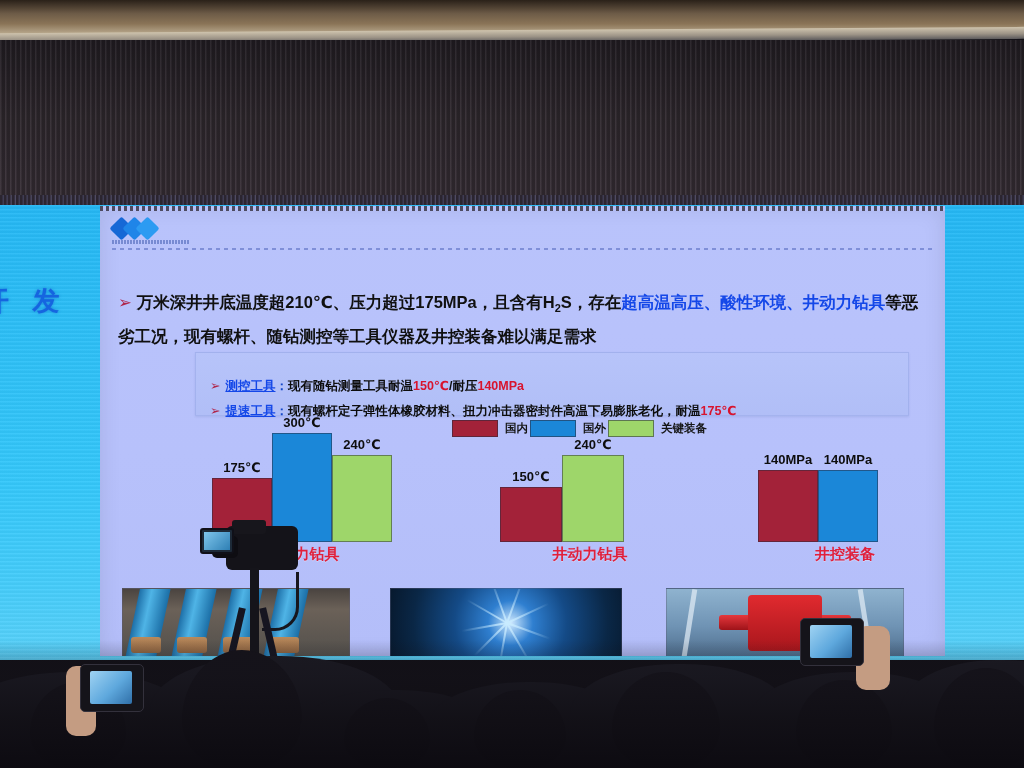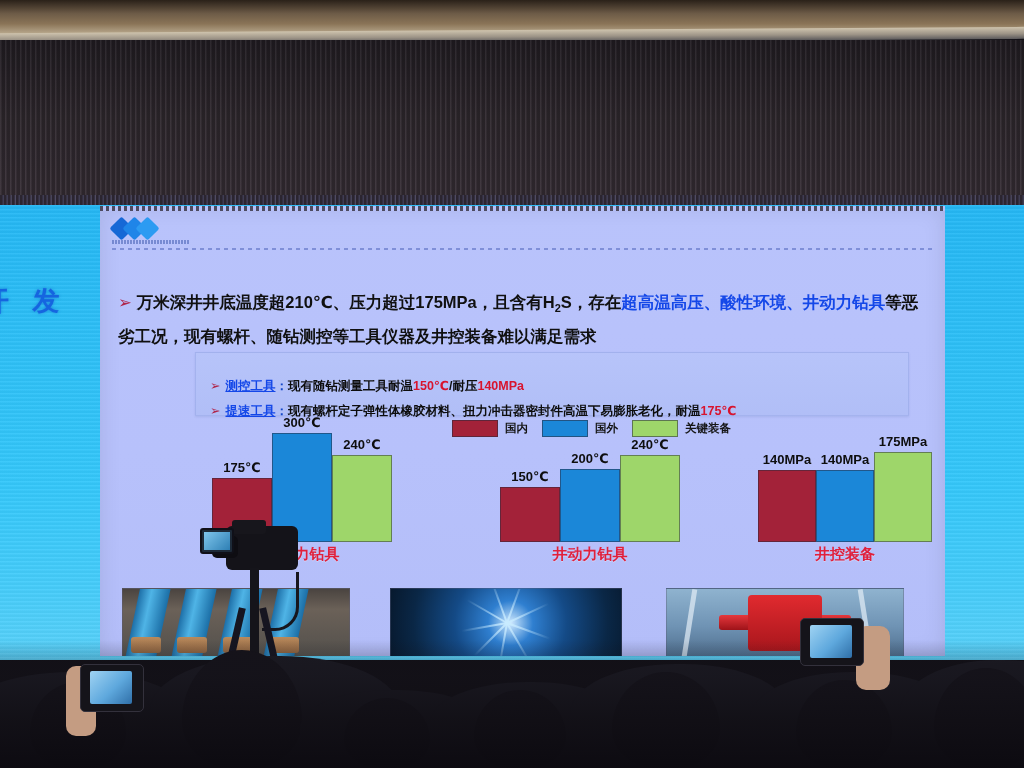--- a/index.html
+++ b/index.html
@@ -134,21 +134,21 @@
   .sub-key{color:#1447e8;text-decoration:underline;font-weight:bold;}
   .sub-red{color:#d8142e;font-weight:bold;}
   .s1{top:6px;margin-top:44px;} .s2{top:25px;} .s3{top:44px;}
 
   
   .chart{
     position:absolute;left:0;top:212px;width:845px;height:150px;
   }
   .legend{
     position:absolute;left:352px;top:2px;
-    display:flex;align-items:center;gap:14px;
+    display:flex;align-items:center;gap:2px;
   }
   .lg{display:flex;align-items:center;gap:7px;}
   .lg .sw{width:44px;height:15px;border:1px solid rgba(40,40,60,.55);}
   .lg .lb{font-size:11.5px;font-weight:bold;color:#161616;}
 
   .group{position:absolute;bottom:26px;}
   .bars{position:absolute;bottom:0;left:0;display:flex;align-items:flex-end;}
   .bar{position:relative;border:1px solid rgba(40,40,60,.5);}
   .bar .val{
     position:absolute;left:50%;transform:translateX(-50%);
@@ -294,39 +294,33 @@
                 <span class="val">240℃</span>
               </div>
             </div>
             <div class="glabel">井动力钻具</div>
           </div>
           <div class="group" style="left: 400px; width: 180px; height: 132px;">
             <div class="bars" style="width: 180px;">
               <div class="bar" style="width: 60px; height: 53px; background: rgb(163, 34, 57);">
                 <span class="val">150℃</span>
               </div>
-              <div class="bar" style="width: 60px; height: 71px; background: rgb(27, 135, 216);">
-                <span class="val">200℃</span>
-              </div>
               <div class="bar" style="width: 60px; height: 85px; background: rgb(158, 214, 106);">
                 <span class="val">240℃</span>
               </div>
             </div>
             <div class="glabel">井动力钻具</div>
           </div>
           <div class="group" style="left: 658px; width: 174px; height: 122px;">
             <div class="bars" style="width: 174px;">
               <div class="bar" style="width: 58px; height: 70px; background: rgb(163, 34, 57);">
                 <span class="val">140MPa</span>
               </div>
               <div class="bar" style="width: 58px; height: 70px; background: rgb(27, 135, 216);">
                 <span class="val">140MPa</span>
-              </div>
-              <div class="bar" style="width: 58px; height: 88px; background: rgb(158, 214, 106);">
-                <span class="val">175MPa</span>
               </div>
             </div>
             <div class="glabel">井控装备</div>
           </div>
         </div>
     </div>
 
     <div class="photos">
       <div class="photo ph1">
         <div class="pipe" style="left:10px;"></div>

